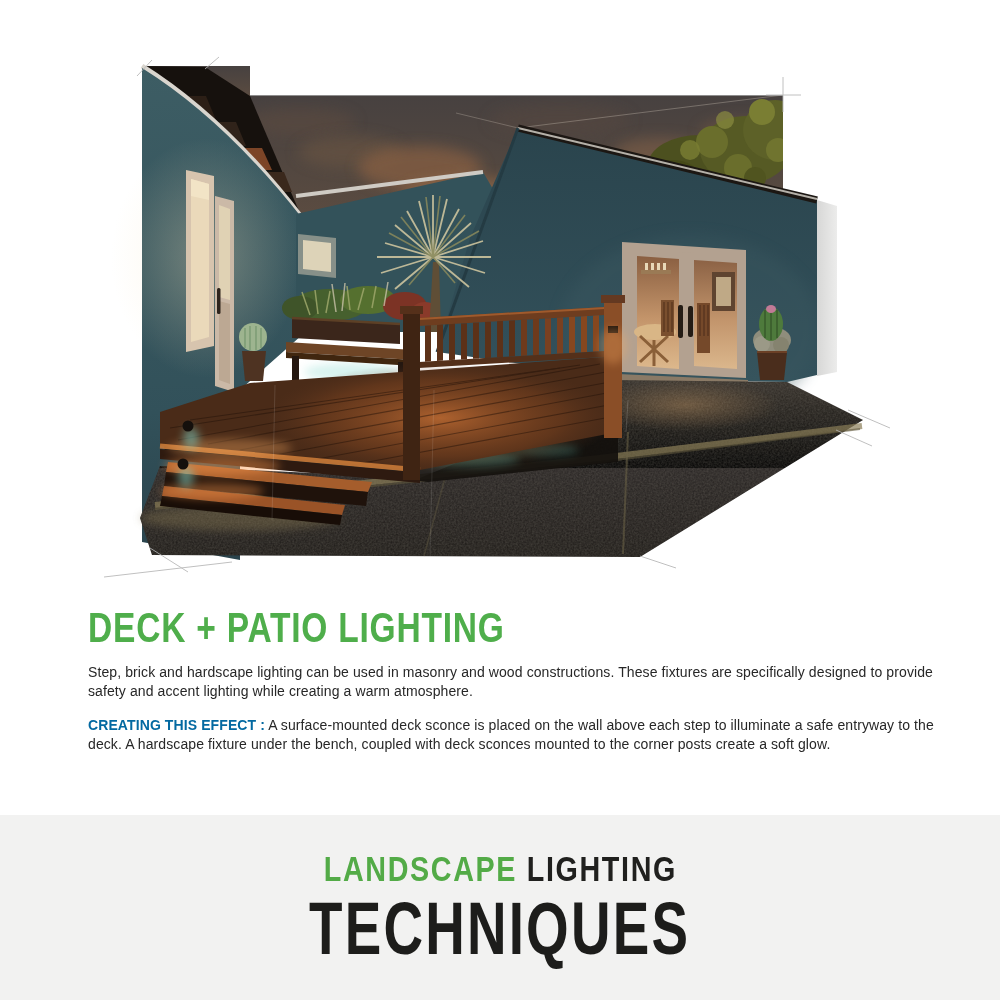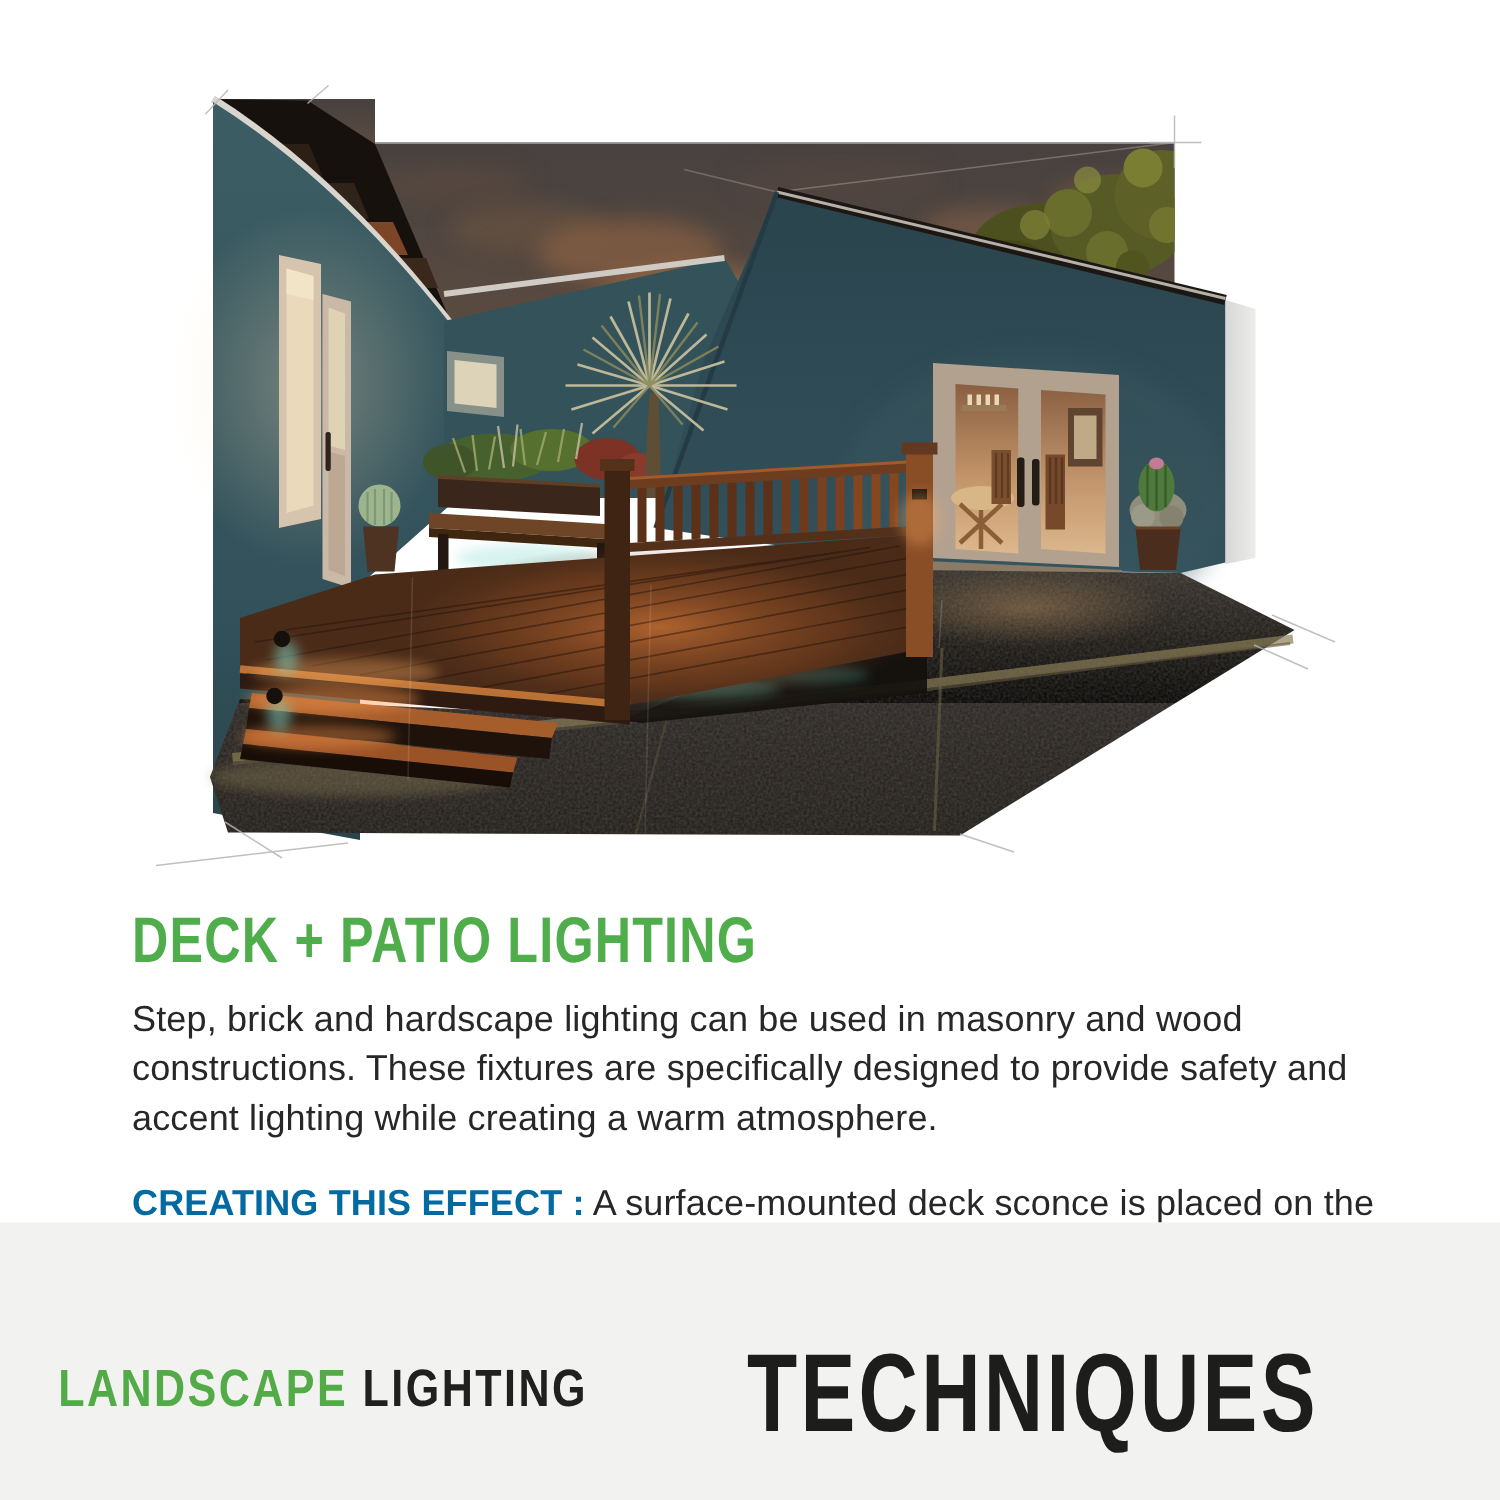--- a/index.html
+++ b/index.html
@@ -1,24 +1,24 @@
 <!DOCTYPE html>
 <html><head>
 <meta charset="utf-8">
 <style>
   html,body{margin:0;padding:0;background:#fff;}
   body{width:1000px;height:1000px;position:relative;font-family:"Liberation Sans",sans-serif;overflow:hidden;}
   .illustration{position:absolute;top:0;left:0;width:1000px;height:600px;}
   .content{position:absolute;left:88px;top:606px;width:848px;}
   .title{color:#4fae4b;font-size:43px;font-weight:700;letter-spacing:1px;white-space:nowrap;
          transform:scaleX(.78);transform-origin:left center;line-height:1;}
-  .para{font-size:24px;line-height:1.38;color:#272727;margin-top:14px;letter-spacing:.1px;}
+  .para{font-size:14px;line-height:1.38;color:#272727;margin-top:14px;letter-spacing:.1px;}
   .para b{color:#0369a1;}
   .footer{position:absolute;left:0;top:815px;width:1000px;height:185px;background:#f2f2f1;
-          display:flex;align-items:center;justify-content:flex-start;padding-top:36px;box-sizing:border-box;}
+          display:flex;flex-direction:column;align-items:center;justify-content:flex-start;padding-top:36px;box-sizing:border-box;}
   .brandline{font-size:35px;font-weight:700;letter-spacing:2px;white-space:nowrap;
              transform:scaleX(.82);transform-origin:center;line-height:1;}
   .brandline .green{color:#53ab47;}
   .brandline .dark{color:#20201e;}
   .brandbig{font-size:74px;font-weight:700;letter-spacing:3px;color:#1d1d1b;white-space:nowrap;
             transform:scaleX(.74);transform-origin:center;line-height:1;margin-top:6px;}
 </style>
 </head>
 <body>
 

